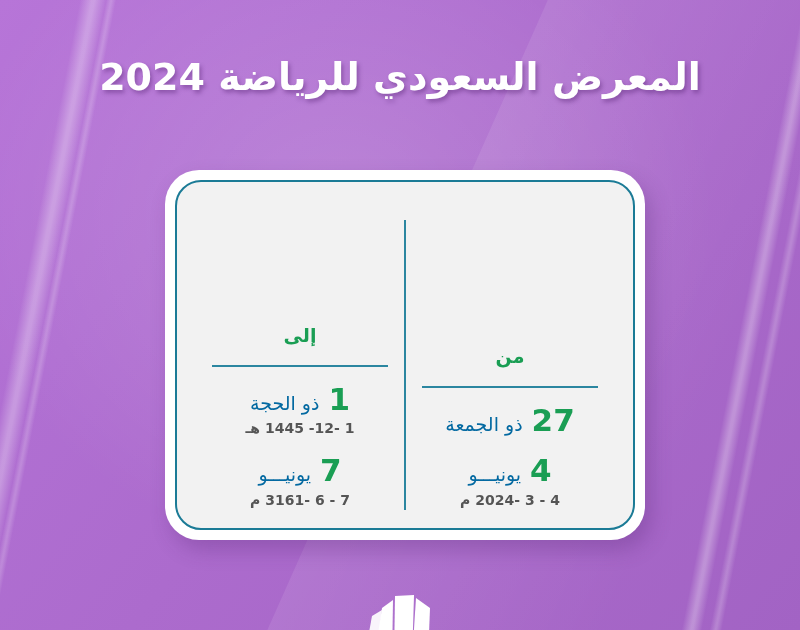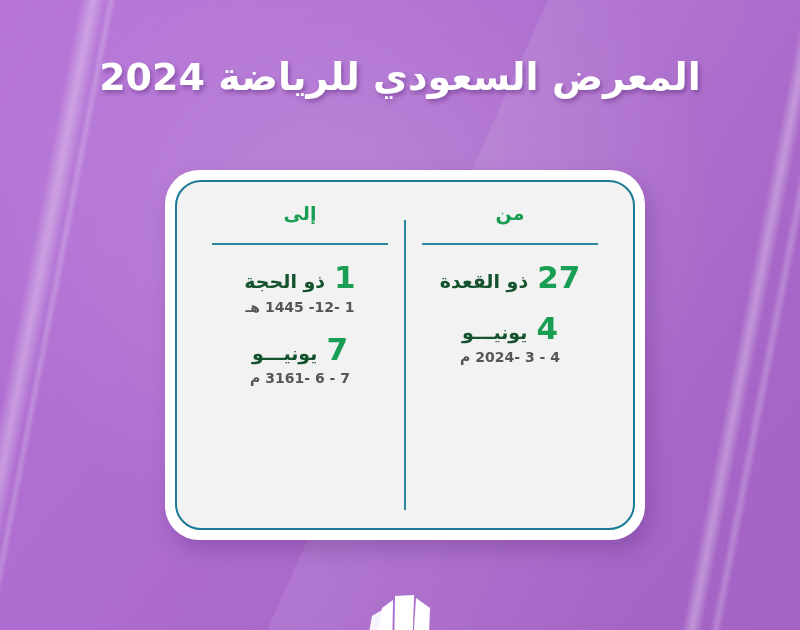--- a/index.html
+++ b/index.html
@@ -92,20 +92,21 @@
     height: 100%;
     box-sizing: border-box;
     padding: 22px 18px 20px 18px;
   }
   .col {
     flex: 1 1 50%;
     display: flex;
     flex-direction: column;
     align-items: center;
     box-sizing: border-box;
+    justify-content: flex-end;
   }
 
   .col-label {
     color: #1a9e54;
     font-size: 19px;
     font-weight: bold;
     line-height: 1;
     margin-bottom: 12px;
   }
   .col-day {
@@ -134,23 +135,23 @@
     gap: 9px;
     line-height: 1.05;
     white-space: nowrap;
   }
   .date-num {
     color: #1a9e54;
     font-size: 31px;
     font-weight: bold;
   }
   .date-name {
-    color: #14532d;
+    color: #0369a1;
     font-size: 19px;
-    font-weight: bold;
+    font-weight: normal;
   }
   .date-sub {
     margin-top: 5px;
     color: #555555;
     font-size: 14px;
     font-weight: bold;
     white-space: nowrap;
   }
 
   
@@ -194,21 +195,21 @@
 
       <div class="columns">
 
         <div class="col">
           <div class="col-label">من</div>
           <div class="rule"></div>
 
           <div class="date-block">
             <div class="date-main">
               <span class="date-num">27</span>
-              <span class="date-name">ذو القعدة</span>
+              <span class="date-name">ذو الجمعة</span>
             </div>
           </div>
 
           <div class="date-block">
             <div class="date-main">
               <span class="date-num">4</span>
               <span class="date-name">يونيـــو</span>
             </div>
             <div class="date-sub">4 - 3 -2024  م</div>
           </div>

